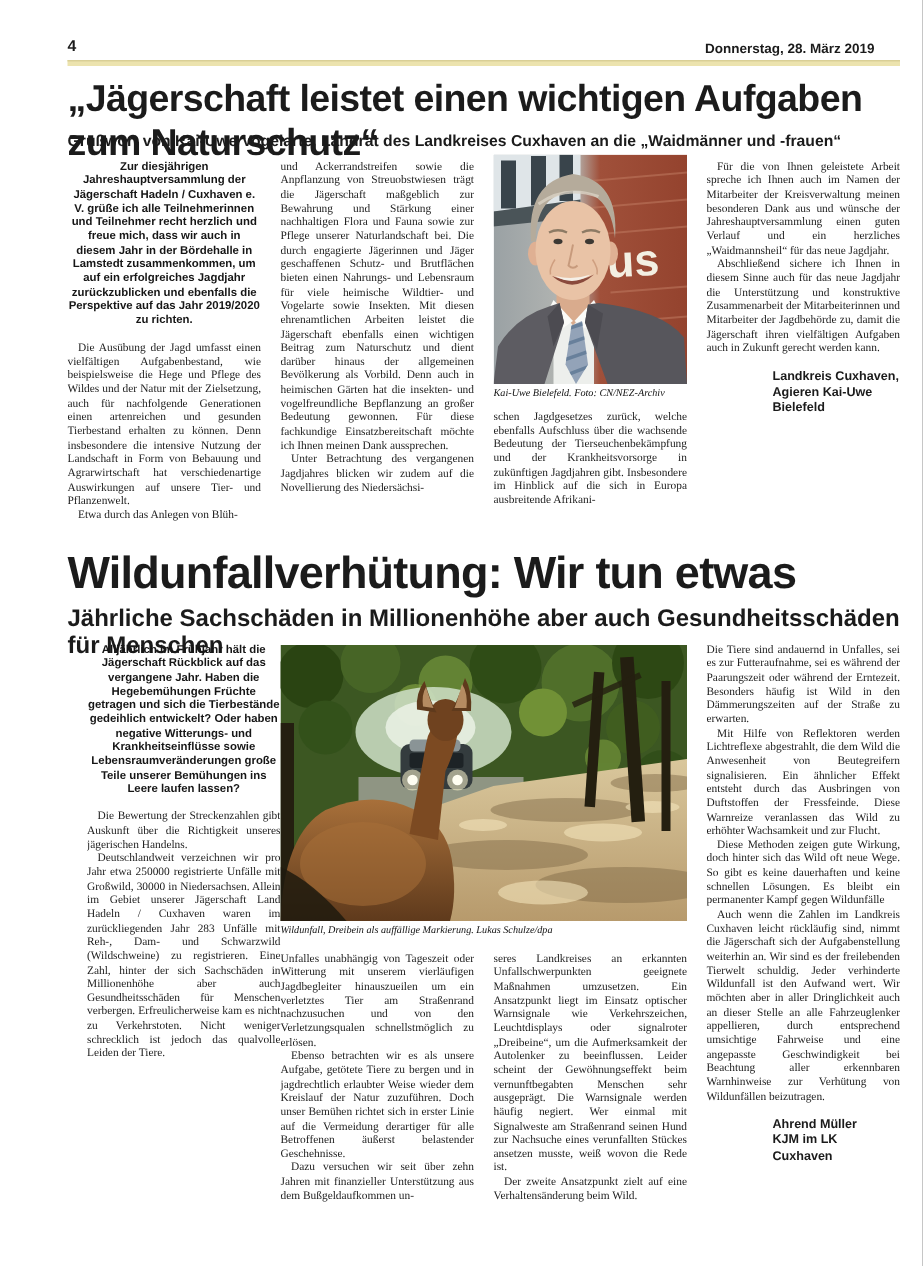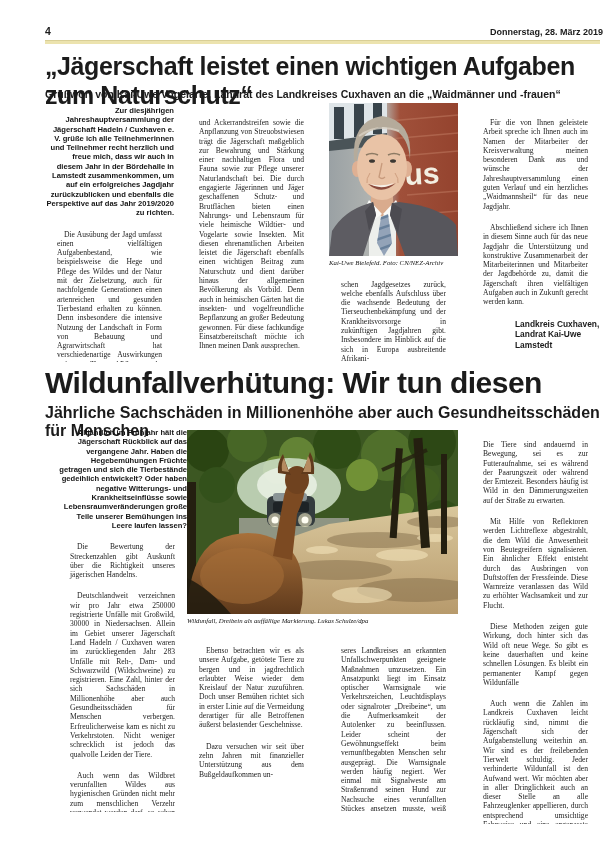--- a/index.html
+++ b/index.html
@@ -1,35 +1,35 @@
 <!DOCTYPE html>
 <html lang="de"><head>
 <meta charset="utf-8">
 <style>
   html,body{margin:0;padding:0;background:#9a9a9a;}
   .page{position:relative;width:615px;height:844px;background:#ffffff;overflow:hidden;
         font-family:"Liberation Sans",sans-serif;color:#1b1b1b;}
   
   .pgnum{position:absolute;left:45px;top:25px;font-size:10.5px;font-weight:bold;}
-  .pgdate{position:absolute;right:12px;top:27px;font-size:9px;font-weight:bold;}
+  .pgdate{position:absolute;right:32px;top:27px;font-size:9px;font-weight:bold;}
   .rule{position:absolute;left:45px;right:15px;top:40px;height:3px;
         background:#ece3ae;border-top:1px solid #d9cf96;}
   
   .h1a{position:absolute;left:45px;top:52px;width:558px;font-size:25px;line-height:29px;
        font-weight:bold;letter-spacing:-0.4px;}
   .decka{position:absolute;left:45px;top:88px;width:558px;font-size:10.5px;font-weight:bold;}
   .h1b{position:absolute;left:45px;top:366px;width:558px;font-size:30px;line-height:33px;
        font-weight:bold;letter-spacing:-0.5px;}
   .deckb{position:absolute;left:45px;top:404px;width:558px;font-size:16px;font-weight:bold;}
   
   .col{position:absolute;width:129px;overflow:hidden;text-align:justify;}
-  .bp{font-family:"Liberation Serif",serif;font-size:7.6px;line-height:9.3px;margin:12px;
+  .bp{font-family:"Liberation Serif",serif;font-size:7.6px;line-height:9.3px;margin:0;
       hyphens:auto;-webkit-hyphens:auto;overflow-wrap:break-word;color:#1c1c1c;}
   .lead{font-family:"Liberation Sans",sans-serif;font-weight:bold;font-size:7.6px;
-        line-height:9.3px;margin:0 0 9px 0;text-align:right;color:#161616;}
+        line-height:9.3px;margin:0 0 9px 0;text-align:center;color:#161616;}
   .ind{text-indent:7px;}
   .sig{font-family:"Liberation Sans",sans-serif;font-weight:bold;font-size:8.4px;
        line-height:10.5px;margin-top:9px;text-align:left;margin-left:44px;}
   .caption{font-family:"Liberation Serif",serif;font-style:italic;font-size:6.8px;
            line-height:8.5px;margin:3px 0 5px 0;text-align:left;white-space:nowrap;
            overflow:hidden;color:#111;}
   .photo{display:block;}
 </style>
 </head>
 <body>
@@ -114,32 +114,31 @@
     </svg>
     <div class="caption">Kai-Uwe Bielefeld. Foto: CN/NEZ-Archiv</div>
     <p class="bp">schen Jagdgesetzes zurück, welche ebenfalls Aufschluss über die wachsende Bedeutung der Tierseuchenbekämpfung und der Krankheitsvorsorge in zukünftigen Jagdjahren gibt. Insbesondere im Hinblick auf die sich in Europa ausbreitende Afrikani-</p>
   </div>
 
   <div class="col" style="left:471px;top:106px;height:256px;">
     <p class="bp ind">Für die von Ihnen geleistete Arbeit spreche ich Ihnen auch im Namen der Mitarbeiter der Kreisverwaltung meinen besonderen Dank aus und wünsche der Jahreshauptversammlung einen guten Verlauf und ein herzliches „Waidmannsheil“ für das neue Jagdjahr.</p>
     <p class="bp ind">Abschließend sichere ich Ihnen in diesem Sinne auch für das neue Jagdjahr die Unterstützung und konstruktive Zusammenarbeit der Mitarbeiterinnen und Mitarbeiter der Jagdbehörde zu, damit die Jägerschaft ihren vielfältigen Aufgaben auch in Zukunft gerecht werden kann.</p>
     <div class="sig">
       <div>Landkreis Cuxhaven,</div>
-      <div>Landrat Kai-Uwe Lamstedt</div>
+      <div>Agieren Kai-Uwe Bielefeld</div>
     </div>
   </div>
 
-  <div class="h1b">Wildunfallverhütung: Wir tun diesen</div>
+  <div class="h1b">Wildunfallverhütung: Wir tun etwas</div>
   <div class="deckb">Jährliche Sachschäden in Millionenhöhe aber auch Gesundheitsschäden für Menschen</div>
 
   <div class="col" style="left:58px;top:428px;height:384px;">
     <p class="lead">Alljährlich im Frühjahr hält die Jägerschaft Rückblick auf das vergangene Jahr. Haben die Hegebemühungen Früchte getragen und sich die Tierbestände gedeihlich entwickelt? Oder haben negative Witterungs- und Krankheitseinflüsse sowie Lebensraumveränderungen große Teile unserer Bemühungen ins Leere laufen lassen?</p>
     <p class="bp ind">Die Bewertung der Streckenzahlen gibt Auskunft über die Richtigkeit unseres jägerischen Handelns.</p>
     <p class="bp ind">Deutschlandweit verzeichnen wir pro Jahr etwa 250000 registrierte Unfälle mit Großwild, 30000 in Niedersachsen. Allein im Gebiet unserer Jägerschaft Land Hadeln / Cuxhaven waren im zurückliegenden Jahr 283 Unfälle mit Reh-, Dam- und Schwarzwild (Wildschweine) zu registrieren. Eine Zahl, hinter der sich Sachschäden in Millionenhöhe aber auch Gesundheitsschäden für Menschen verbergen. Erfreulicherweise kam es nicht zu Verkehrstoten. Nicht weniger schrecklich ist jedoch das qualvolle Leiden der Tiere.</p>
-    <p class="bp ind">Auch wenn das Wildbret verunfallten Wildes aus hygienischen Gründen nicht mehr zum menschlichen Verzehr verwendet werden darf, so sehen wir Jägerinnen und Jäger uns in der Verpflichtung, bei Anzeige eines</p>
   </div>
 
   <div style="position:absolute;left:187px;top:430px;width:271px;">
     <svg class="photo" width="271" height="184" viewBox="0 0 271 184">
       <defs>
         <linearGradient id="pathG" x1="0" y1="0" x2="0" y2="1">
           <stop offset="0" stop-color="#d9c79c"></stop>
             <stop offset="1" stop-color="#b79a6c"></stop>
         </linearGradient>
         <linearGradient id="deerG" x1="0" y1="0" x2="0" y2="1">
@@ -199,31 +198,32 @@
       <path d="M96,24 Q100,38 104,45 L91,43 Q90,32 96,24 Z" fill="#5f3a1c"></path>
       <path d="M123,22 Q118,37 114,44 L127,44 Q128,31 123,22 Z" fill="#5f3a1c"></path>
       <path d="M97,28 Q100,38 102,42 L95,41 Q94,33 97,28 Z" fill="#caa073" opacity="0.8"></path>
       <path d="M121,26 Q118,37 116,42 L124,42 Q125,32 121,26 Z" fill="#caa073" opacity="0.8"></path>
       <path d="M0,184 L0,148 Q22,158 44,184 Z" fill="#1f1a0e" opacity="0.85"></path>
     </svg>
     <div class="caption">Wildunfall, Dreibein als auffällige Markierung. Lukas Schulze/dpa</div>
   </div>
 
   <div class="col" style="left:187px;top:634px;height:178px;">
+    <p class="bp">Unfalles unabhängig von Tageszeit oder Witterung mit unserem vierläufigen Jagdbegleiter hinauszueilen um ein verletztes Tier am Straßenrand nachzusuchen und von den Verletzungsqualen schnellstmöglich zu erlösen.</p>
     <p class="bp ind">Ebenso betrachten wir es als unsere Aufgabe, getötete Tiere zu bergen und in jagdrechtlich erlaubter Weise wieder dem Kreislauf der Natur zuzuführen. Doch unser Bemühen richtet sich in erster Linie auf die Vermeidung derartiger für alle Betroffenen äußerst belastender Geschehnisse.</p>
     <p class="bp ind">Dazu versuchen wir seit über zehn Jahren mit finanzieller Unterstützung aus dem Bußgeldaufkommen un-</p>
   </div>
 
   <div class="col" style="left:329px;top:634px;height:178px;">
     <p class="bp">seres Landkreises an erkannten Unfallschwerpunkten geeignete Maßnahmen umzusetzen. Ein Ansatzpunkt liegt im Einsatz optischer Warnsignale wie Verkehrszeichen, Leuchtdisplays oder signalroter „Dreibeine“, um die Aufmerksamkeit der Autolenker zu beeinflussen. Leider scheint der Gewöhnungseffekt beim vernunftbegabten Menschen sehr ausgeprägt. Die Warnsignale werden häufig negiert. Wer einmal mit Signalweste am Straßenrand seinen Hund zur Nachsuche eines verunfallten Stückes ansetzen musste, weiß wovon die Rede ist.</p>
     <p class="bp ind">Der zweite Ansatzpunkt zielt auf eine Verhaltensänderung beim Wild.</p>
   </div>
 
   <div class="col" style="left:471px;top:428px;height:396px;">
-    <p class="bp">Die Tiere sind andauernd in Bewegung, sei es zur Futteraufnahme, sei es während der Paarungszeit oder während der Erntezeit. Besonders häufig ist Wild in den Dämmerungszeiten auf der Straße zu erwarten.</p>
+    <p class="bp">Die Tiere sind andauernd in Unfalles, sei es zur Futteraufnahme, sei es während der Paarungszeit oder während der Erntezeit. Besonders häufig ist Wild in den Dämmerungszeiten auf der Straße zu erwarten.</p>
     <p class="bp ind">Mit Hilfe von Reflektoren werden Lichtreflexe abgestrahlt, die dem Wild die Anwesenheit von Beutegreifern signalisieren. Ein ähnlicher Effekt entsteht durch das Ausbringen von Duftstoffen der Fressfeinde. Diese Warnreize veranlassen das Wild zu erhöhter Wachsamkeit und zur Flucht.</p>
     <p class="bp ind">Diese Methoden zeigen gute Wirkung, doch hinter sich das Wild oft neue Wege. So gibt es keine dauerhaften und keine schnellen Lösungen. Es bleibt ein permanenter Kampf gegen Wildunfälle</p>
     <p class="bp ind">Auch wenn die Zahlen im Landkreis Cuxhaven leicht rückläufig sind, nimmt die Jägerschaft sich der Aufgabenstellung weiterhin an. Wir sind es der freilebenden Tierwelt schuldig. Jeder verhinderte Wildunfall ist den Aufwand wert. Wir möchten aber in aller Dringlichkeit auch an dieser Stelle an alle Fahrzeuglenker appellieren, durch entsprechend umsichtige Fahrweise und eine angepasste Geschwindigkeit bei Beachtung aller erkennbaren Warnhinweise zur Verhütung von Wildunfällen beizutragen.</p>
     <div class="sig">
       <div>Ahrend Müller</div>
       <div>KJM im LK Cuxhaven</div>
     </div>
   </div>
 
 </div>

